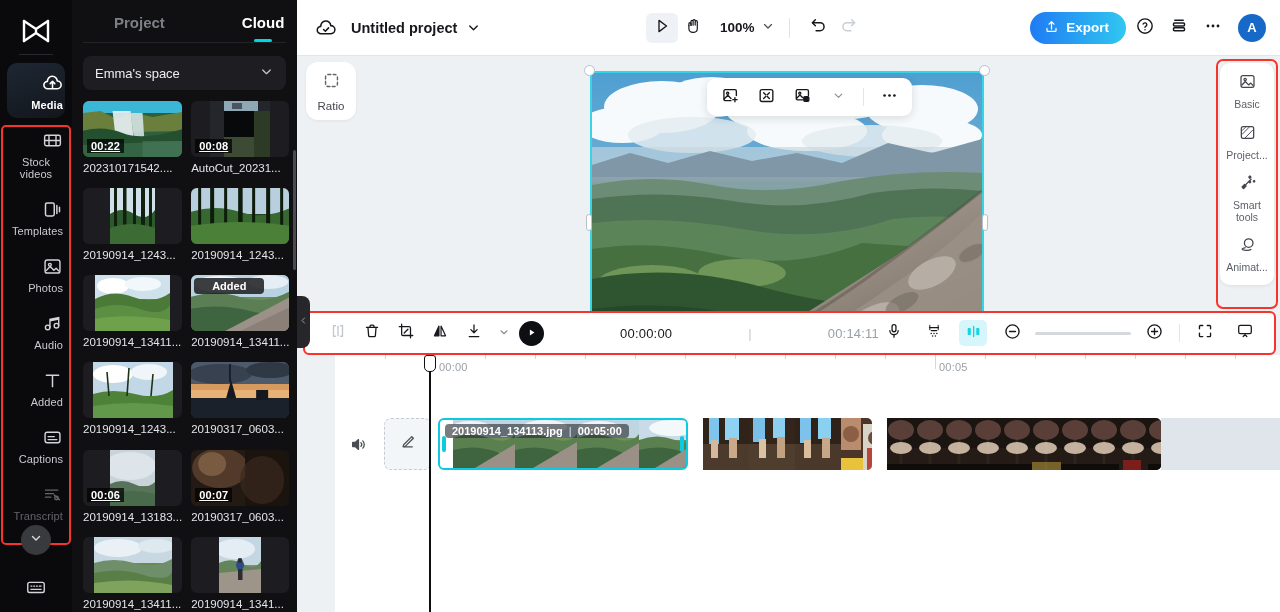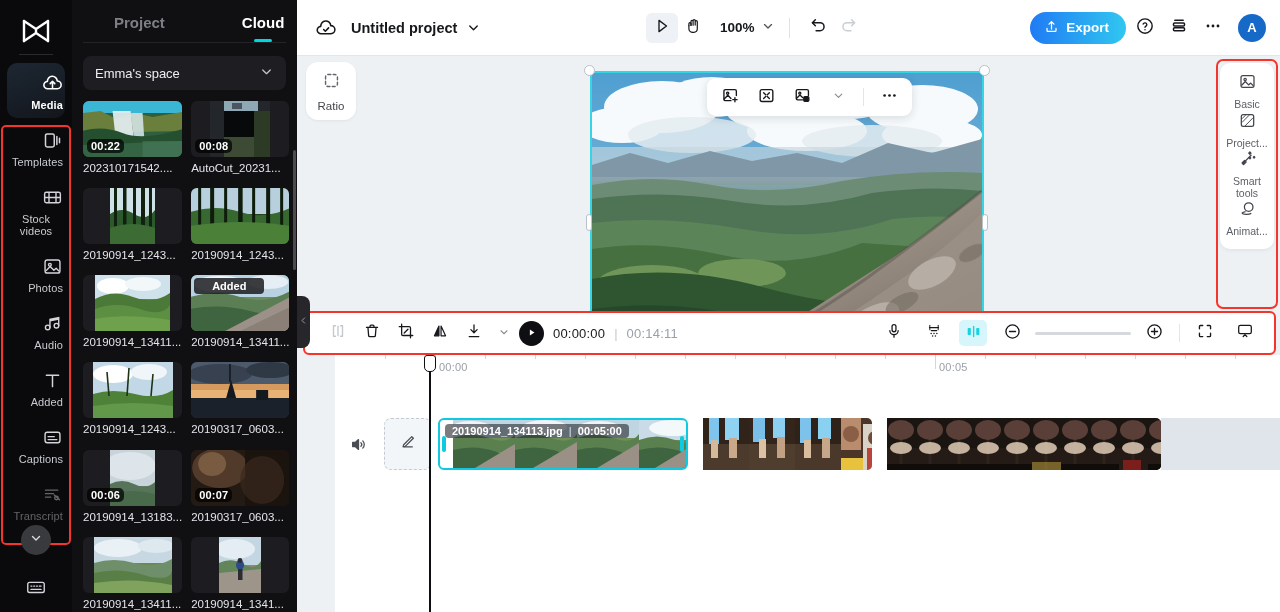--- a/index.html
+++ b/index.html
@@ -73,21 +73,21 @@
   .mp-cell { cursor: pointer; }
   .mp-thumb {
     position: relative; width: 100%; height: 56px; border-radius: 6px;
     background: #1d1d21; overflow: hidden; display: flex;
     align-items: center; justify-content: center;
   }
   .mp-thumb .inner { height: 100%; }
   .mp-dur {
     position: absolute; left: 4px; bottom: 4px; background: rgba(0,0,0,.72);
     color: #fff; font-size: 11px; font-weight: bold; padding: 1px 4px;
-    border-radius: 5px; letter-spacing: .2px;
+    border-radius: 0; letter-spacing: .2px; text-decoration: underline;
   }
   .mp-added {
     position: absolute; left: 3px; top: 3px; background: rgba(28,28,30,.85);
     color: #fff; font-size: 11px; font-weight: bold; padding: 2px 18px;
     border-radius: 4px;
   }
   .mp-name {
     margin-top: 5px; font-size: 11.5px; color: #e3e5ea; white-space: nowrap;
     overflow: hidden; text-overflow: ellipsis;
   }
@@ -175,21 +175,21 @@
     border-radius: 9px; display: flex; align-items: center; padding: 0 12px;
     gap: 14px; box-shadow: 0 2px 10px rgba(20,30,45,.14); z-index: 6;
   }
   .ft-btn { width: 22px; height: 22px; display: flex; align-items: center; justify-content: center; cursor: pointer; }
   .ft-sep { width: 1px; height: 18px; background: #e2e6ea; }
 
   
   .right-rail {
     position: absolute; right: 6px; top: 7px; width: 54px; background: #fff;
     border-radius: 10px; padding: 9px 0 11px; display: flex;
-    flex-direction: column; align-items: center; 
+    flex-direction: column; align-items: center; gap: 12px;
     box-shadow: 0 1px 4px rgba(0,0,0,.07);
   }
   .rr-item { display: flex; flex-direction: column; align-items: center; gap: 4px; cursor: pointer; width: 50px;}
   .rr-lb { font-size: 10.5px; color: #5b5f66; line-height: 11.5px; text-align: center; }
   .rr-highlight {
     position: absolute; right: 2px; top: 3px; width: 62px; height: 250px;
     border: 2.5px solid #f5352c; border-radius: 7px; pointer-events: none; z-index: 7;
   }
 
   
@@ -198,21 +198,21 @@
     position: absolute; left: 8px; right: 6px; top: 0; height: 40px;
     background: #fff; border-radius: 6px; display: flex; align-items: center;
     padding: 0 14px 0 18px; gap: 0;
   }
   .pb-highlight {
     position: absolute; left: 6px; top: -2px; right: 4px; height: 44px;
     border: 2.5px solid #f5352c; border-radius: 6px; pointer-events: none; z-index: 9;
   }
   .pb-ic { width: 30px; height: 26px; display: flex; align-items: center; justify-content: center; cursor: pointer; }
   .pb-gap { width: 4px; }
-  .pb-center { flex: 1; display: flex; align-items: center; justify-content: flex-start; gap: 9px; }
+  .pb-center { flex: 1; display: flex; align-items: center; justify-content: space-between; gap: 9px; }
   .play-btn {
     width: 25px; height: 25px; border-radius: 50%; background: #0d0f12;
     display: flex; align-items: center; justify-content: center; cursor: pointer;
   }
   .tc-now { font-size: 13px; color: #16181c; font-weight: normal; letter-spacing: .2px;}
   .tc-div { font-size: 13px; color: #c5c9cf; }
   .tc-total { font-size: 13px; color: #9aa0a8; letter-spacing: .2px;}
   .pb-right { display: flex; align-items: center; gap: 10px; }
   .pb-toggle {
     width: 28px; height: 26px; border-radius: 5px; background: #d6f6fb;
@@ -281,36 +281,36 @@
         <svg width="21" height="21" viewBox="0 0 24 24" fill="none" stroke="#fff" stroke-width="1.8" stroke-linecap="round" stroke-linejoin="round">
           <path d="M6.5 18a4.2 4.2 0 0 1-.3-8.4A5.6 5.6 0 0 1 17.4 9.2 3.9 3.9 0 0 1 17.6 18z"></path>
           <path d="M12 16.5V9.5M9.4 12.1L12 9.5l2.6 2.6"></path>
         </svg>
       </span>
       <span class="ri-lb">Media</span>
     </div>
 
     <div class="rail-item">
       <span class="ri-ic">
+        <svg width="21" height="21" viewBox="0 0 24 24" fill="none" stroke="#d3d5da" stroke-width="1.6">
+          <rect x="3" y="6" width="18" height="12" rx="2"></rect>
+          <path d="M8 6v12M16 6v12M3 12h18"></path>
+        </svg>
+      </span>
+      <span class="ri-lb">Stock videos</span>
+    </div>
+
+    <div class="rail-item">
+      <span class="ri-ic">
         <svg width="21" height="21" viewBox="0 0 24 24" fill="none" stroke="#d3d5da" stroke-width="1.7" stroke-linecap="round">
           <rect x="4" y="4.5" width="10" height="15" rx="2"></rect>
           <path d="M17 7.5v9M20 9.5v5"></path>
         </svg>
       </span>
       <span class="ri-lb">Templates</span>
-    </div>
-
-    <div class="rail-item">
-      <span class="ri-ic">
-        <svg width="21" height="21" viewBox="0 0 24 24" fill="none" stroke="#d3d5da" stroke-width="1.6">
-          <rect x="3" y="6" width="18" height="12" rx="2"></rect>
-          <path d="M8 6v12M16 6v12M3 12h18"></path>
-        </svg>
-      </span>
-      <span class="ri-lb">Stock videos</span>
     </div>
 
     <div class="rail-item">
       <span class="ri-ic">
         <svg width="21" height="21" viewBox="0 0 24 24" fill="none" stroke="#d3d5da" stroke-width="1.6" stroke-linejoin="round">
           <rect x="3.5" y="4.5" width="17" height="15" rx="2.5"></rect>
           <circle cx="9" cy="10" r="1.6"></circle>
           <path d="M4.5 17l4.8-5 4.3 4.4 2.6-2.4 3.3 3.3"></path>
         </svg>
       </span>

